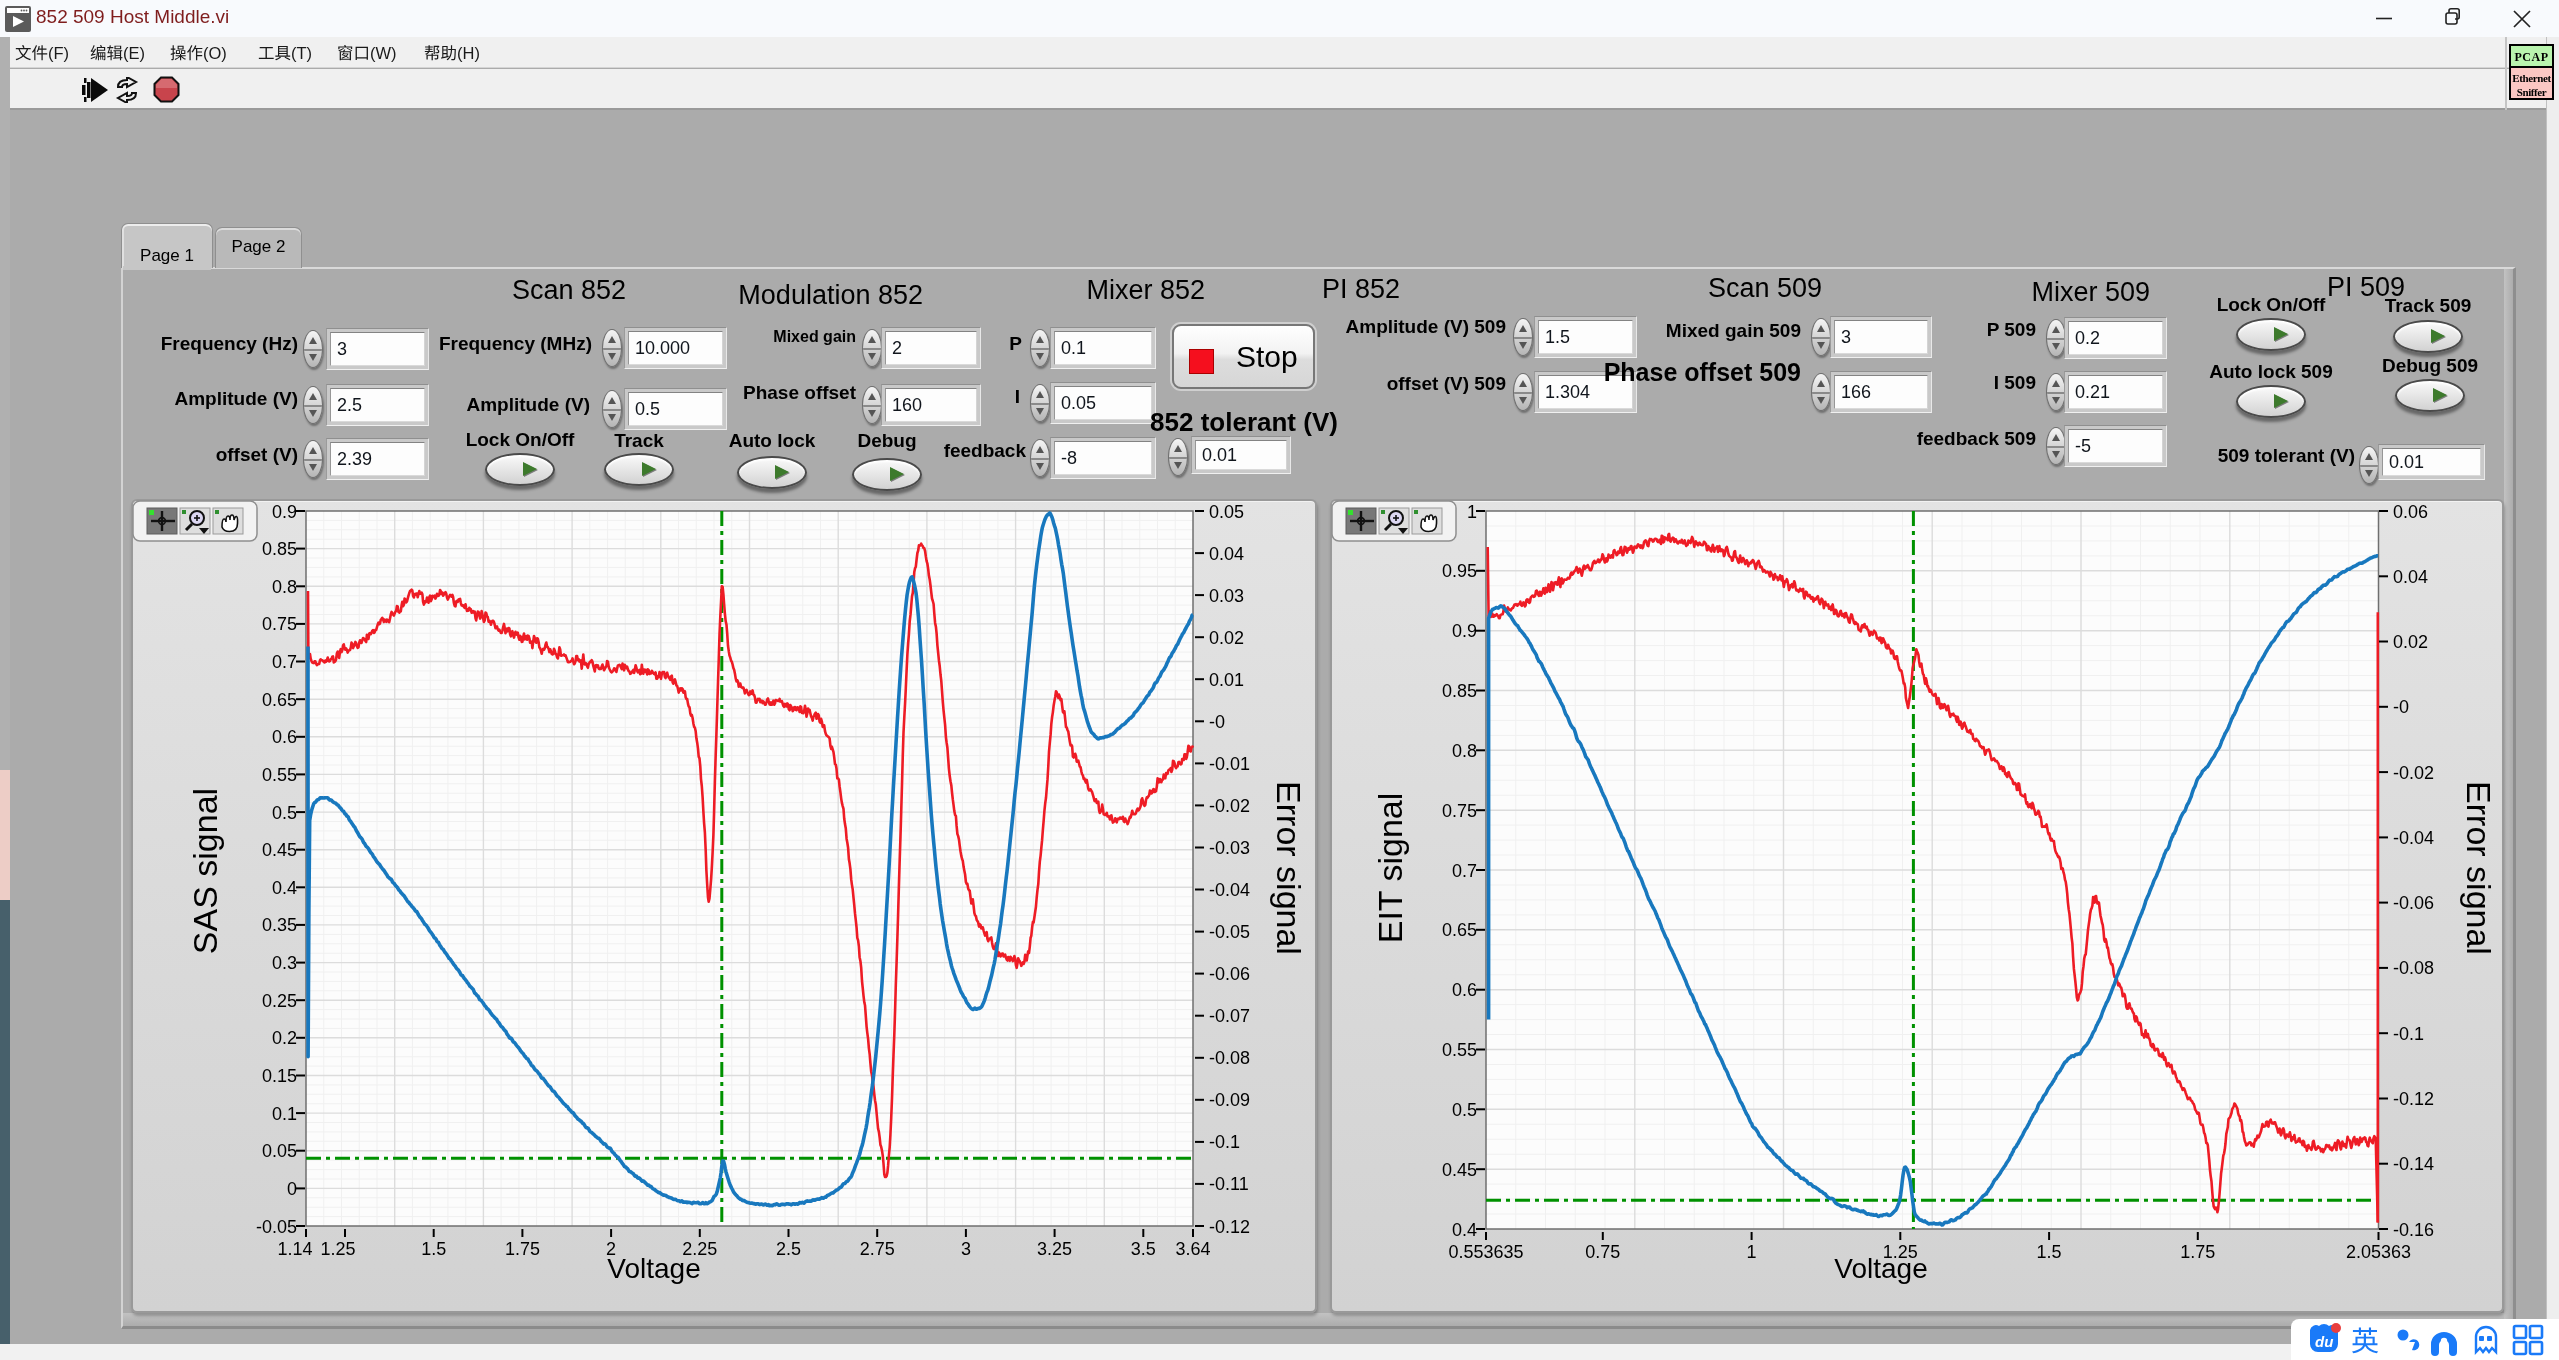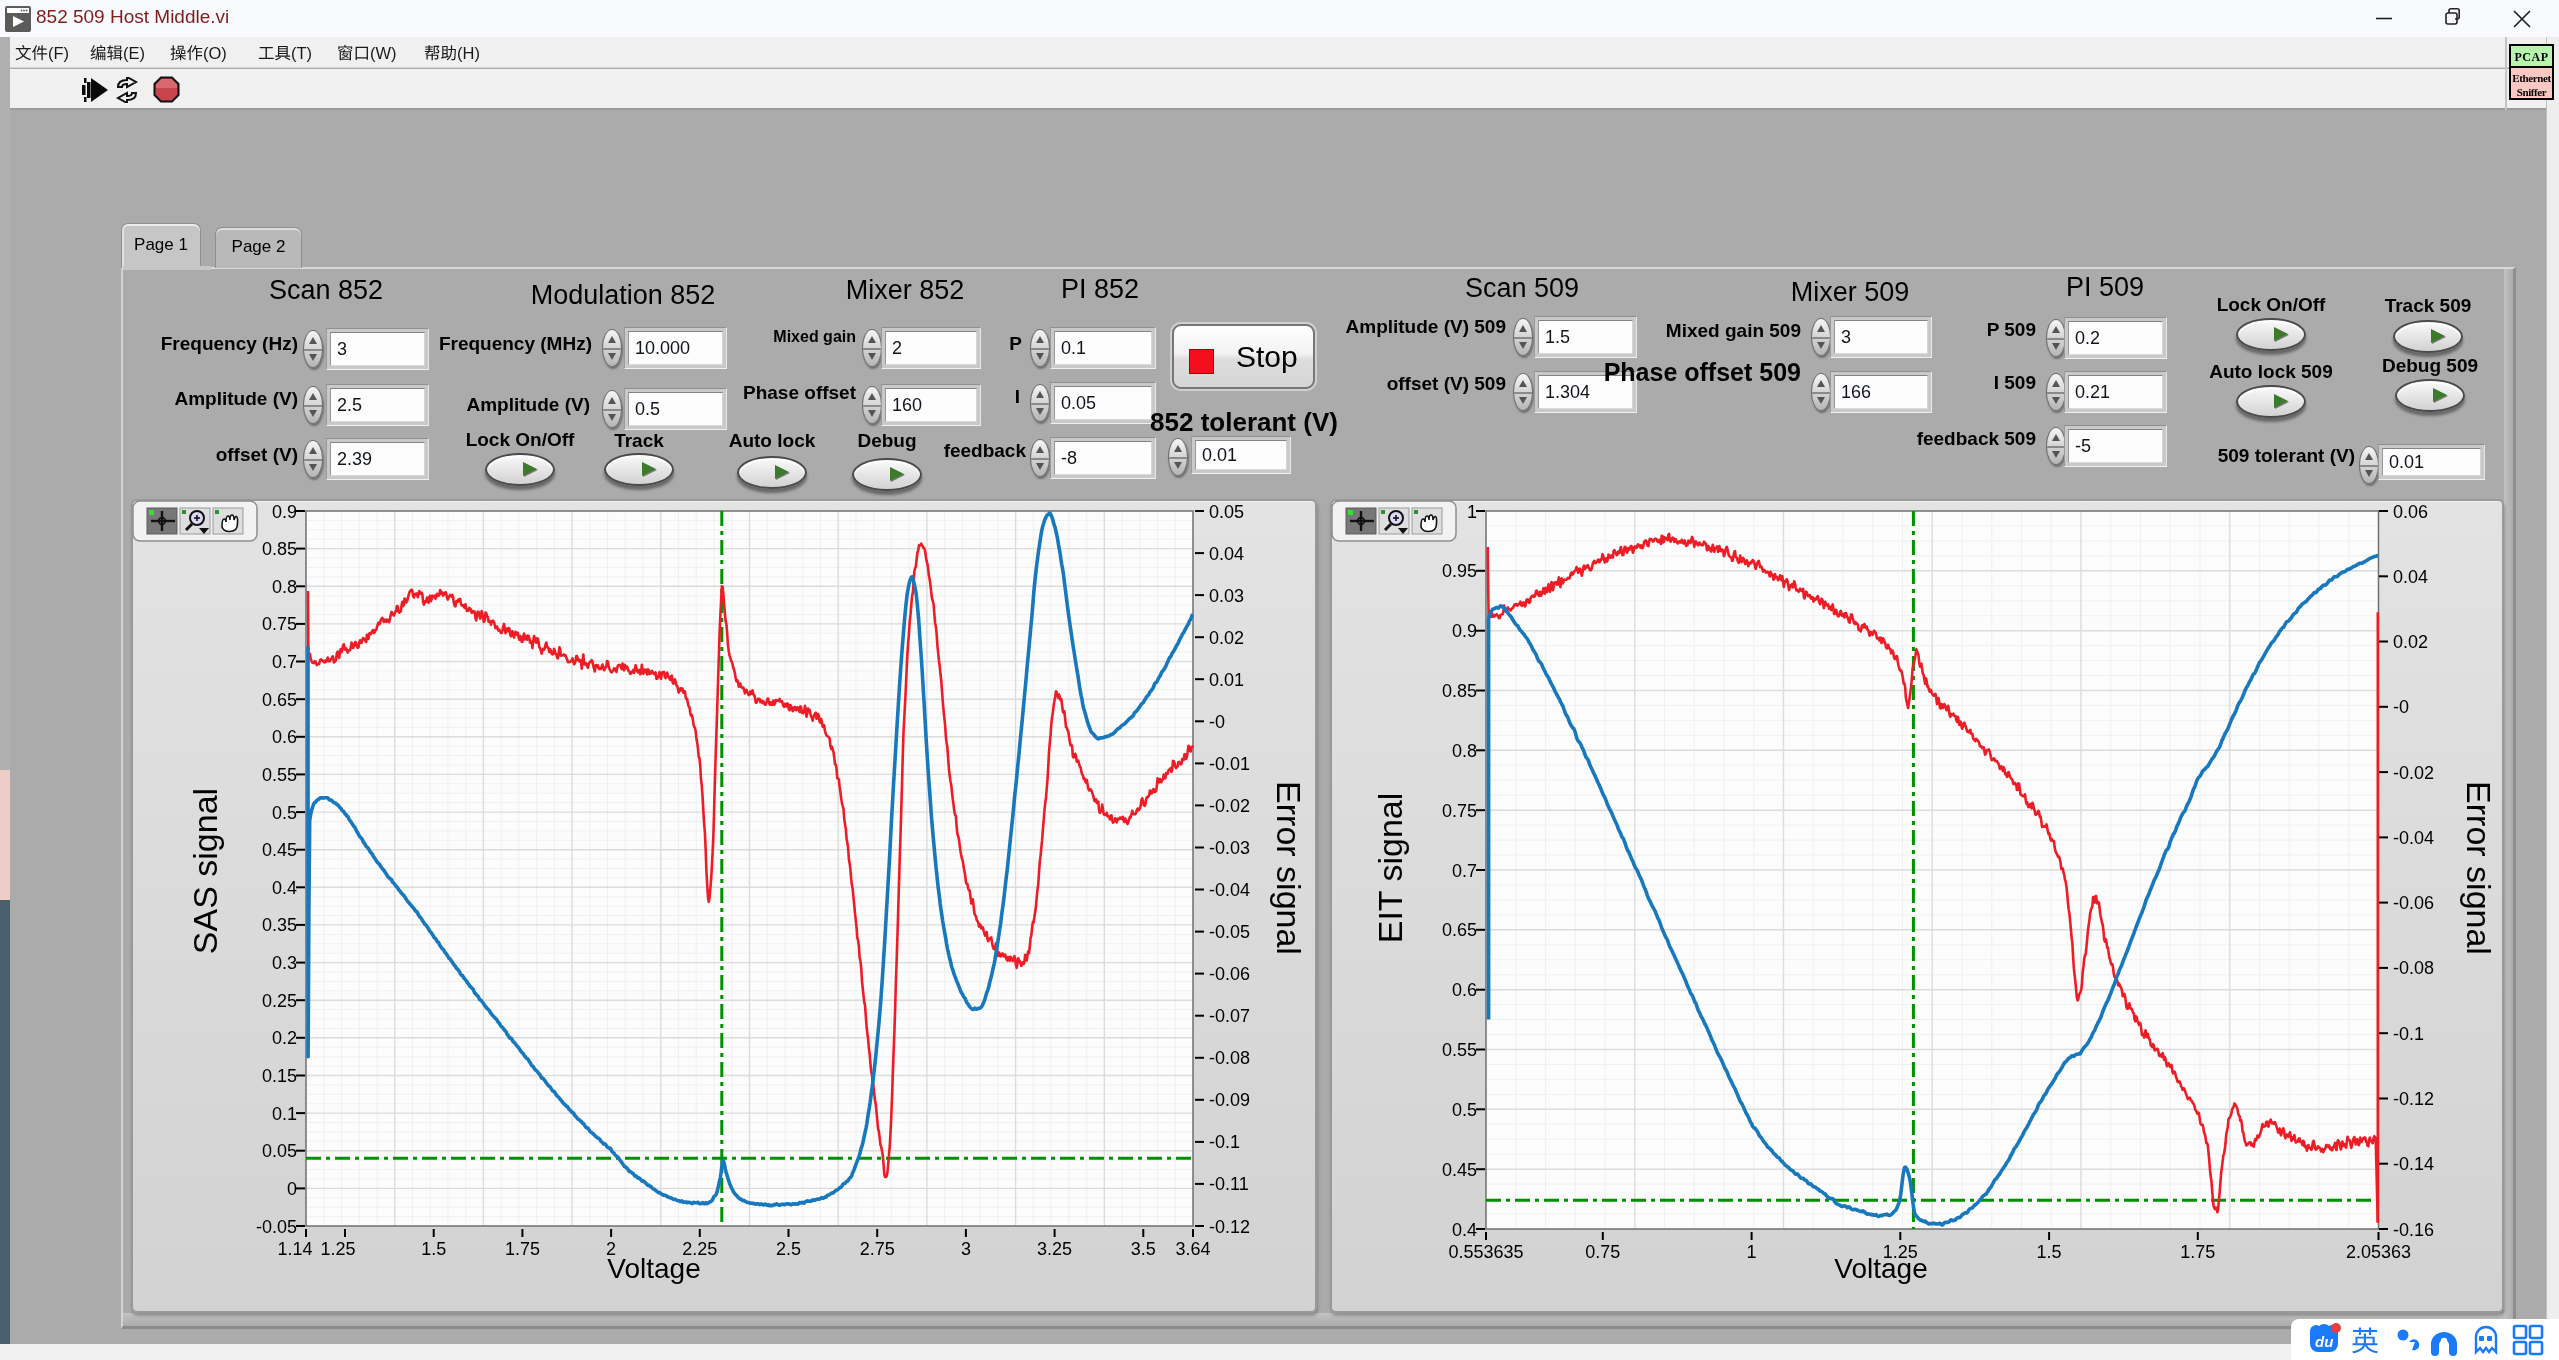--- a/index.html
+++ b/index.html
@@ -4,29 +4,29 @@
 * { margin:0; padding:0; box-sizing:border-box; }
 html,body { width:2559px; height:1360px; overflow:hidden; background:#ababab;
   font-family:"Liberation Sans", sans-serif; }
 .abs { position:absolute; }
 .titlebar { position:absolute; left:0; top:0; width:2559px; height:37px; background:#f8fafd; }
 .menubar { position:absolute; left:10px; top:37px; width:2536px; height:31px; background:#f0f0f0; border-bottom:1px solid #d5d5d5;}
 .toolbar { position:absolute; left:10px; top:69px; width:2536px; height:41px; background:#f0f0f0; border-bottom:2px solid #9a9a9a;}
 .panel { position:absolute; left:10px; top:112px; width:2536px; height:1229px; background:#ababab; }
 .rstrip { position:absolute; left:2546px; top:37px; width:13px; height:1307px; background:#eeeeee; border-left:1px solid #c0c0c0;}
 .bstrip { position:absolute; left:10px; top:1344px; width:2549px; height:16px; background:#f1f1f1; }
-.tab1 { position:absolute; left:121px; top:223px; width:80px; height:45px; background:#c6c6c6; border:1px solid #8f8f8f; border-bottom:none; border-radius:7px 7px 0 0; box-shadow:inset 0 2px 0 #ededed, inset 2px 0 0 #e0e0e0; text-align:center; font-size:17px; padding-top:11px; }
+.tab1 { position:absolute; left:121px; top:223px; width:92px; height:45px; background:#c6c6c6; border:1px solid #8f8f8f; border-bottom:none; border-radius:7px 7px 0 0; box-shadow:inset 0 2px 0 #ededed, inset 2px 0 0 #e0e0e0; text-align:center; font-size:17px; padding-top:22px; }
 .tab2 { position:absolute; left:215px; top:227px; width:87px; height:41px; background:#b9b9b9; border:1px solid #8f8f8f; border-bottom:none; border-radius:7px 7px 0 0; box-shadow:inset 0 2px 0 #dcdcdc; text-align:center; font-size:17px; padding-top:9px; }
 .page { position:absolute; left:121px; top:267px; width:2395px; height:1062px;
   border-top:2px solid #d9d9d9; border-left:2px solid #d3d3d3;
   border-right:3px solid #8e8e8e; border-bottom:3px solid #8b8b8b; background:#ababab;}
 .pageband-b { position:absolute; left:123px; top:1313px; width:2381px; height:13px; background:linear-gradient(180deg,#c2c2c2,#acacac);}
 .pageband-r { position:absolute; left:2504px; top:269px; width:9px; height:1057px; background:linear-gradient(90deg,#c2c2c2,#acacac);}
 .gw { position:absolute; background:linear-gradient(180deg,#e3e3e3,#d2d2d2); border:2px solid #999999; border-radius:6px; box-shadow:1px 3px 3px rgba(60,60,60,.35), inset 0 1px 0 #f2f2f2; }
-.hdr { position:absolute; width:600px; text-align:center; font-size:27px; color:#000; }
+.hdr { position:absolute; width:600px; text-align:right; font-size:27px; color:#000; }
 .lbl { position:absolute; text-align:right; font-weight:bold; color:#000; }
 .lblc { position:absolute; text-align:center; font-weight:bold; color:#000; }
 .nbo { position:absolute; background:#c9c9c9; border-top:1px solid #8f8f8f; border-left:1px solid #9b9b9b; border-bottom:1px solid #f0f0f0; border-right:1px solid #e8e8e8; }
 .nbi { position:absolute; left:3px; top:3px; right:3px; bottom:3px; background:#fdfdfd; border-top:1.5px solid #838383; border-left:1.5px solid #979797; border-bottom:1px solid #dadada; border-right:1px solid #d4d4d4; font-size:18px; color:#10151c; }
 .nbi span { position:absolute; left:6px; top:50%; transform:translateY(-50%); }
 .spin { position:absolute; width:20px; height:38px; border-radius:10px/19px; background:linear-gradient(180deg,#f5f5f5,#b5b5b5); border:1.5px solid #6f6f6f; box-shadow:1px 2px 2px rgba(0,0,0,.35); overflow:hidden; }
 .spin::after { content:""; position:absolute; left:0; right:0; top:17.5px; height:2px; background:#8a8a8a; }
 .sup { position:absolute; left:5px; top:6px; width:0; height:0; border-left:4.5px solid transparent; border-right:4.5px solid transparent; border-bottom:7px solid #555; }
 .sdn { position:absolute; left:5px; bottom:6px; width:0; height:0; border-left:4.5px solid transparent; border-right:4.5px solid transparent; border-top:7px solid #555; }
 .tog { position:absolute; width:70px; height:33px; border-radius:35px/16.5px; background:linear-gradient(180deg,#fafafa 0%,#e8e8e8 45%,#d2d2d2 100%); border:2.5px solid #4a4a4a; box-shadow:0 4px 3px rgba(0,0,0,.4), inset 0 2px 2px #ffffff; }

